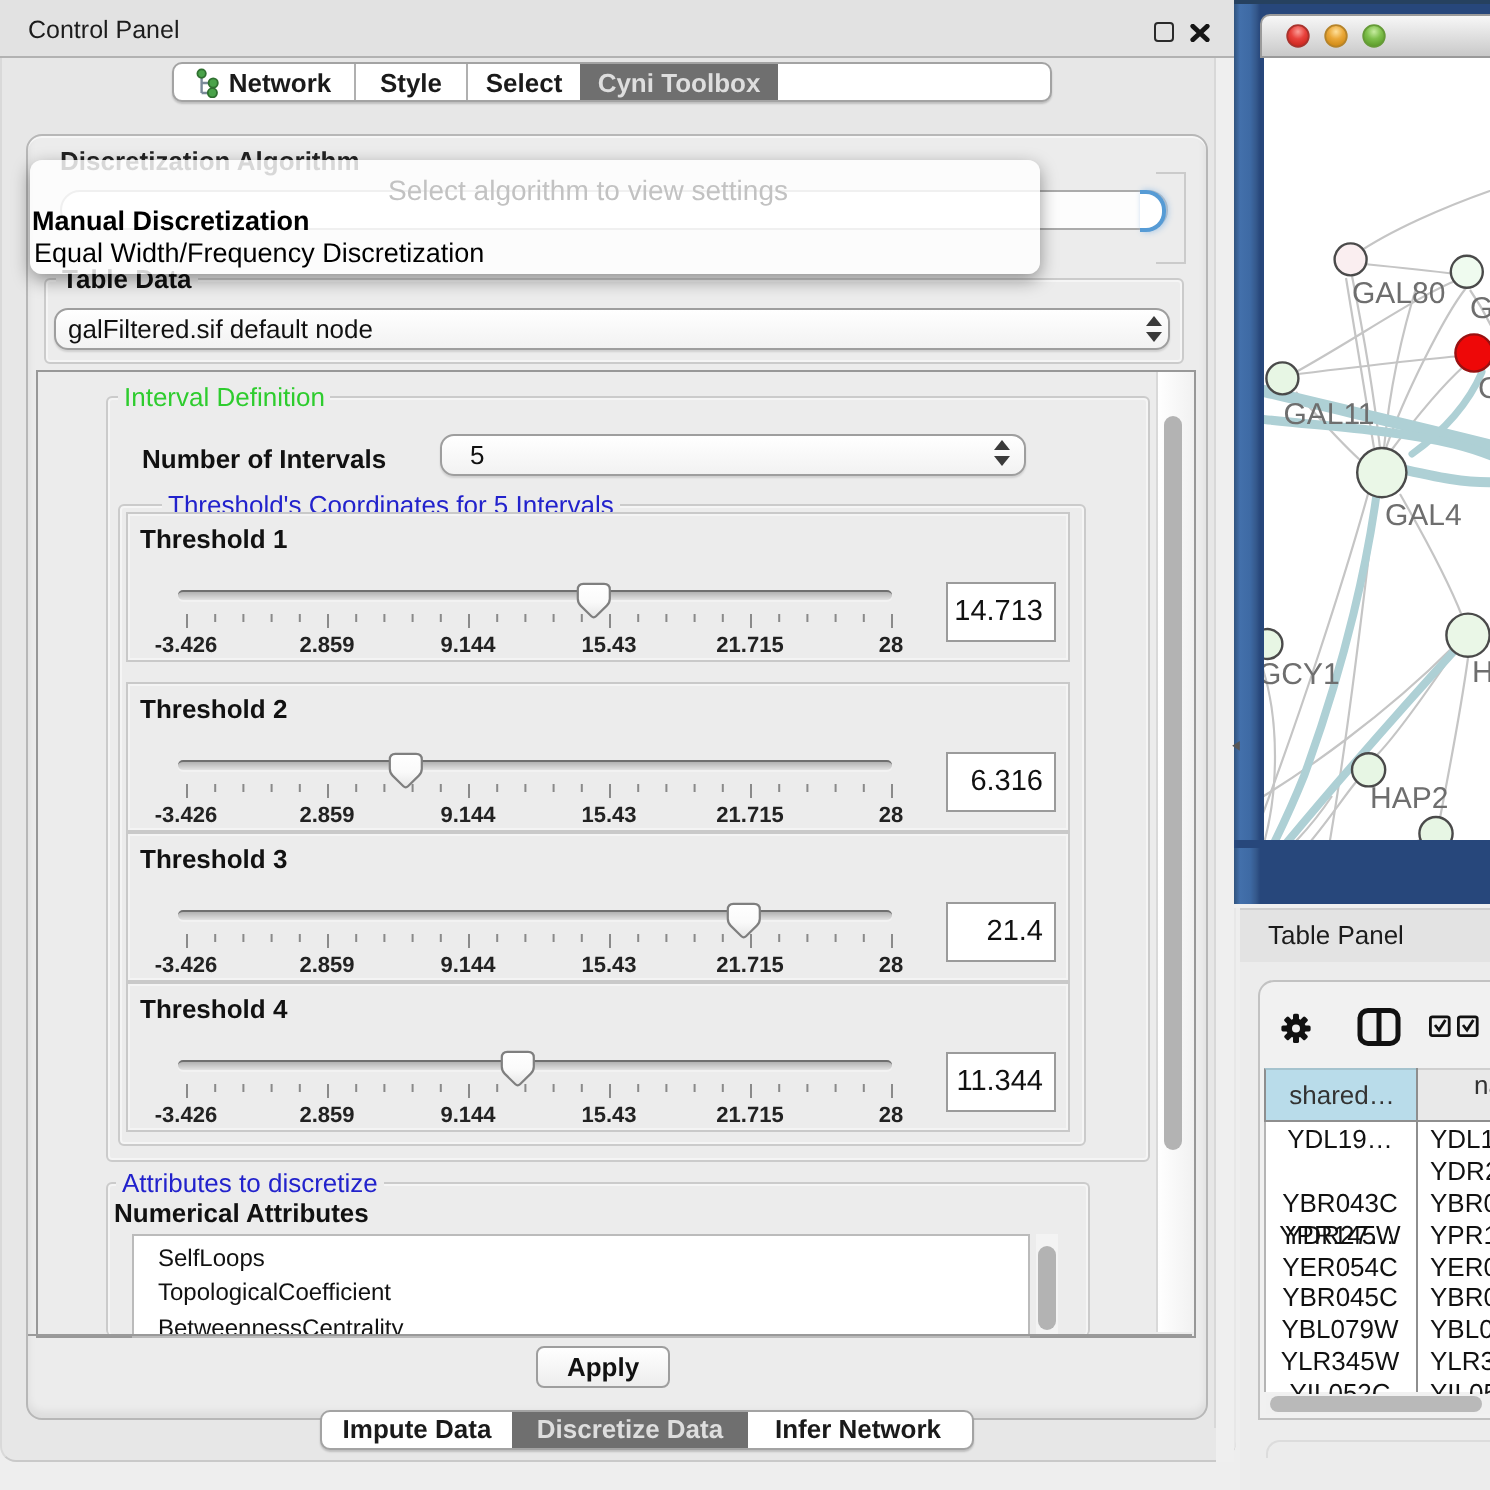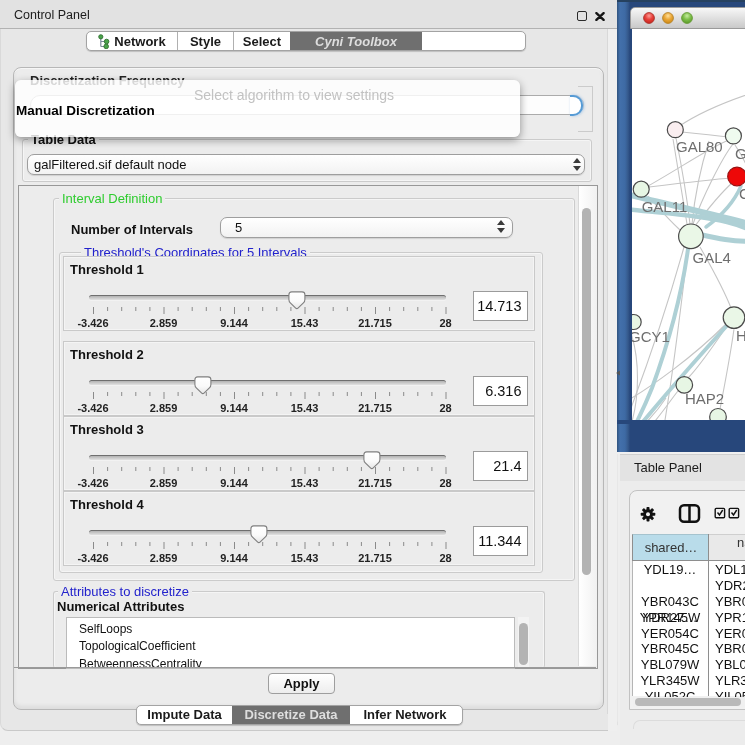--- a/index.html
+++ b/index.html
@@ -87,26 +87,26 @@
   <div class="segitem" style="width:90px;"><svg width="12" height="15" viewBox="0 0 12 15" style="margin-right:4px;">
     <path d="M2.8 3.5 L2.8 12.5 M2.8 7.5 L7.5 7.5 M2.8 12.5 L6.5 12.5" stroke="#7a8a99" stroke-width="1.2" fill="none"></path>
     <circle cx="2.8" cy="2.8" r="2.1" fill="#4aa34a" stroke="#2f7030" stroke-width="0.9"></circle>
     <circle cx="8.6" cy="7.5" r="2.3" fill="#4aa34a" stroke="#2f7030" stroke-width="0.9"></circle>
     <circle cx="8.2" cy="12.4" r="2.3" fill="#4aa34a" stroke="#2f7030" stroke-width="0.9"></circle>
   </svg>Network</div>
   <div class="segdiv"></div>
   <div class="segitem" style="width:55px;">Style</div>
   <div class="segdiv"></div>
   <div class="segitem" style="width:56px;">Select</div>
-  <div class="segitem segsel" style="width:132px;font-style:italic;">Cyni Toolbox</div>
+  <div class="segitem segsel" style="width:99px;">Cyni Toolbox</div>
 </div>
 
 <div class="abs" id="mainpanel"></div>
 
-<div class="abs b" style="left:30px;top:73px;font-size:13px;color:#222222;">Discretization Frequency</div>
+<div class="abs b" style="left:30px;top:73px;font-size:13px;color:#222222;">Discretization Algorithm</div>
 <div class="abs" style="left:30px;top:95px;width:552px;height:18px;border:1px solid #ababab;border-radius:10px;background:#fdfdfd;"></div>
 <div class="abs" style="left:570px;top:94.5px;width:11px;height:17px;border:2.5px solid #569bd5;border-left:none;border-radius:0 10px 10px 0;background:#fff;box-shadow:1px 0 3px #a5c6e6;"></div>
 <div class="abs" style="left:578px;top:86px;width:14px;height:44px;border-right:1px solid #cbcbcb;border-top:1px solid #cbcbcb;border-bottom:1px solid #cbcbcb;"></div>
 
 <div class="abs groupbox" style="left:22px;top:139px;width:568px;height:41px;"></div>
 <div class="abs grouptitle b" style="left:28px;top:133px;color:#111;">Table Data</div>
 <div class="abs combo" style="left:27px;top:154px;width:550px;height:19px;line-height:19px;padding-left:6px;">galFiltered.sif default node</div>
 <div class="abs spin" style="left:573px;top:158px;">
     <div class="up"></div>
     <div class="dn"></div>
@@ -341,29 +341,30 @@
 <div class="abs b" style="left:57px;top:599px;font-size:13px;color:#111;">Numerical Attributes</div>
 <div class="abs" id="attrlist">
   <div style="padding:3px 0 0 12px;line-height:17.3px;">SelfLoops<br>TopologicalCoefficient<br>BetweennessCentrality</div>
 </div>
 <div class="abs" id="attrsb">
     <div style="position:absolute;left:1px;top:6px;width:9px;height:42px;background:#b3b3b3;border-radius:5px;"></div>
   </div>
 <div class="abs" style="left:14px;top:667px;width:582px;height:1px;background:#9a9a9a;"></div>
 <div class="abs" id="applybtn">Apply</div>
 
-<div class="abs seg" style="left:136px;top:704.5px;width:325px;">
+<div class="abs seg" style="left:160px;top:704.5px;width:325px;">
   <div class="segitem" style="width:95px;">Impute Data</div>
   <div class="segitem segsel" style="width:118px;">Discretize Data</div>
   <div class="segitem" style="width:110px;">Infer Network</div>
 </div>
 
 <div class="abs" id="popup">
   <div class="abs" style="left:179px;top:7px;font-size:14px;color:#c2c2c2;">Select algorithm to view settings</div>
   <div class="abs b" style="left:1px;top:23px;font-size:13.5px;color:#000;">Manual Discretization</div>
+  <div class="abs" style="left:2px;top:39px;font-size:13.5px;color:#000;">Equal Width/Frequency Discretization</div>
 </div>
 
 <div class="abs" id="bluecol"></div>
 <div class="abs" style="left:617px;top:0;width:128px;height:2px;background:#26415f;"></div>
 <svg class="abs" style="left:614.5px;top:369.5px;" width="6" height="6" viewBox="0 0 6 6">
     <path d="M4.9 0.5 L1.1 2.9 L4.9 5.4 Z" fill="#555"></path>
   </svg>
 <div class="abs" id="netview">
   <svg width="113" height="392" viewBox="0 0 113 392" style="position:absolute;left:0;top:0;">
   <g fill="none" stroke="#c5c5c5" stroke-width="1.1">

